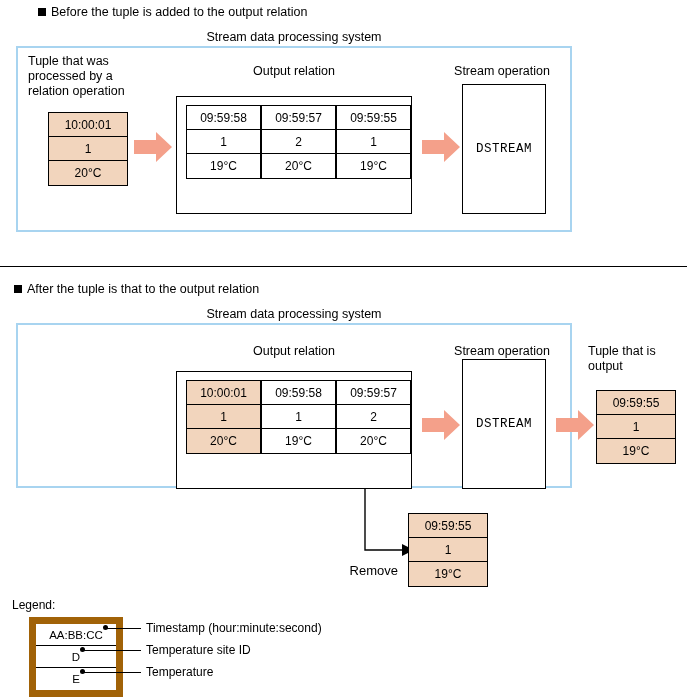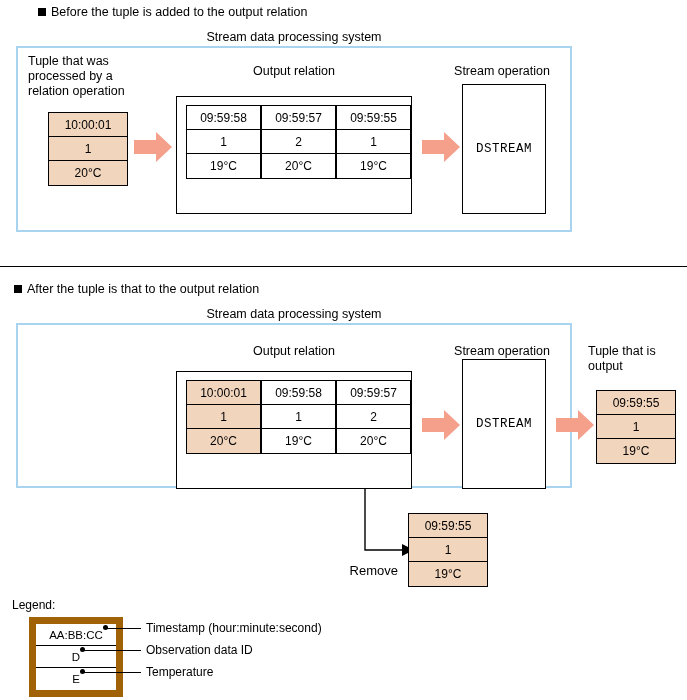--- a/index.html
+++ b/index.html
@@ -278,14 +278,14 @@
 
 <div class="dot abs" style="left:103px; top:625px;"></div>
 <div class="dot abs" style="left:80px; top:647px;"></div>
 <div class="dot abs" style="left:80px; top:669px;"></div>
 
 <div class="lline abs" style="left:106px; top:628px; width:35px;"></div>
 <div class="lline abs" style="left:83px; top:650px; width:58px;"></div>
 <div class="lline abs" style="left:83px; top:672px; width:58px;"></div>
 
 <div class="legend-label abs" style="left:146px; top:621px;">Timestamp (hour:minute:second)</div>
-<div class="legend-label abs" style="left:146px; top:643px;">Observation data ID</div>
+<div class="legend-label abs" style="left:146px; top:643px;">Temperature site ID</div>
 <div class="legend-label abs" style="left:146px; top:665px;">Temperature</div>
 
 </body></html>

